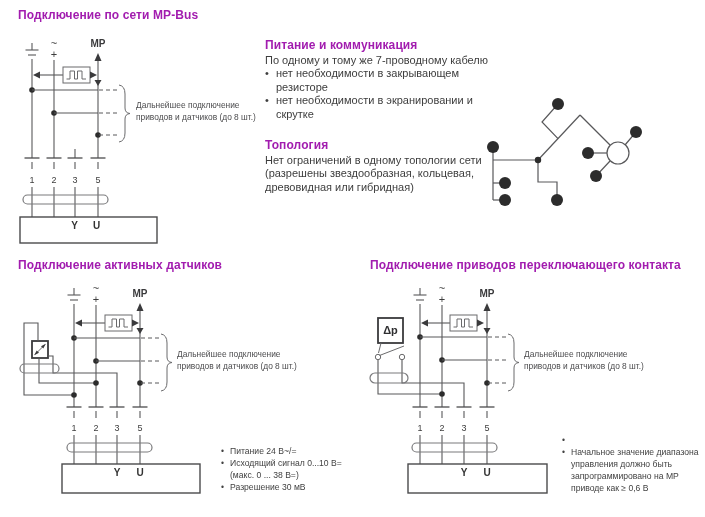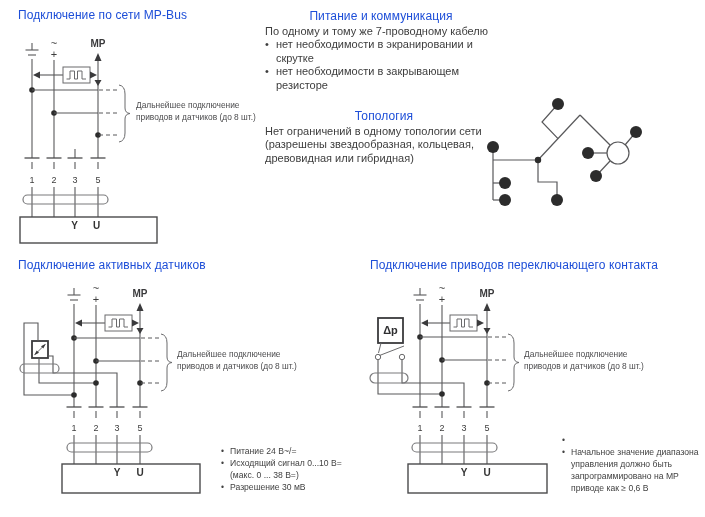--- a/index.html
+++ b/index.html
@@ -1,21 +1,21 @@
 <!DOCTYPE html>
 <html><head>
 <meta charset="utf-8">
 <style>
   html,body{margin:0;padding:0;}
   body{width:705px;height:517px;background:#ffffff;position:relative;overflow:hidden;
        font-family:"Liberation Sans",sans-serif;color:#3d3d3d;}
   .abs{position:absolute;}
-  .h{font-size:12px;font-weight:normal;color:#1d4ed8;letter-spacing:.1px;text-align:center;}
+  .h{font-size:12px;font-weight:bold;color:#a21caf;letter-spacing:.1px;}
   .tcol{font-size:11px;line-height:13.5px;color:#3d3d3d;}
-  .tcol .h{display:block;margin-bottom:1px;}
+  .tcol .h{display:block;margin-bottom:1px;margin-top:29px;}
   .blist{font-size:11px;line-height:13.5px;}
   .bi{display:flex;}
   .bm{width:11px;flex:0 0 11px;text-align:left;}
   .bm::before{content:"\2022";}
   .bi.cont .bm::before{content:"";}
   .small{font-size:8.6px;line-height:12px;color:#424242;}
   .small .bm{width:9px;flex:0 0 9px;}
   svg{overflow:visible;}
   svg text{font-family:"Liberation Sans",sans-serif;}
   .wire{stroke:#58585a;stroke-width:1.1;fill:none;}
@@ -109,25 +109,25 @@
   <text class="yu" x="59.5" y="196">Y</text>
   <text class="yu" x="81.5" y="196">U</text>
 </svg>
 
 <div class="abs tcol" style="left:265px;top:10px;width:232px;">
   <span class="h">Питание и коммуникация</span>
   <div>По одному и тому же 7-проводному кабелю</div>
   <div class="blist">
     <div class="bi">
         <span class="bm"></span>
-        <span>нет необходимости в экранировании и скрутке</span>
+        <span>нет необходимости в закрывающем резисторе</span>
       </div>
     <div class="bi">
         <span class="bm"></span>
-        <span>нет необходимости в закрывающем резисторе</span>
+        <span>нет необходимости в экранировании и скрутке</span>
       </div>
   </div>
 </div>
 
 <div class="abs tcol" style="left:265px;top:110px;width:238px;">
   <span class="h">Топология</span>
   <div>Нет ограничений в одному топологии сети (разрешены звездообразная, кольцевая, древовидная или гибридная)</div>
 </div>
 
 <svg class="abs" style="left:481px;top:86px;" width="185" height="130">

